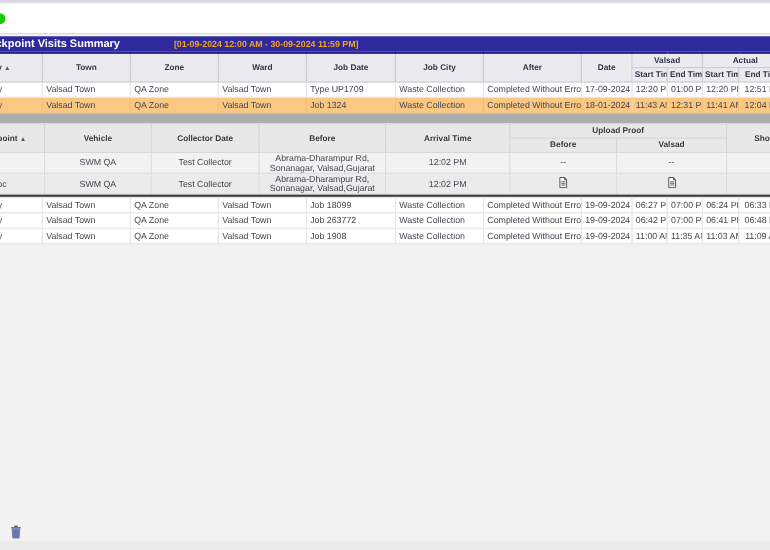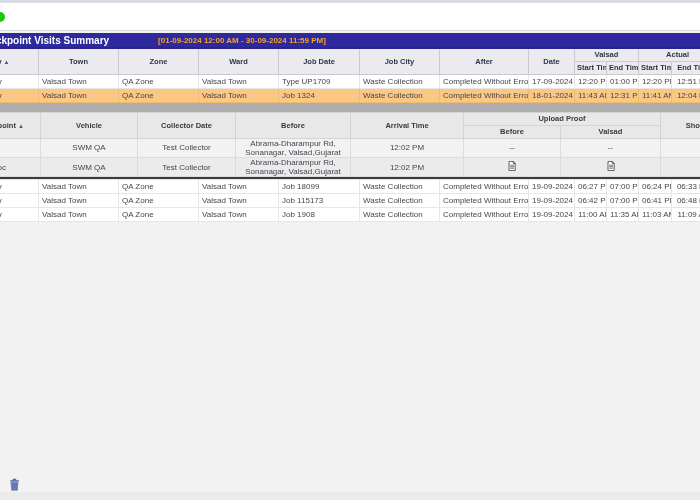--- a/index.html
+++ b/index.html
@@ -249,21 +249,21 @@
           <td class="c-time">06:27 PM</td>
           <td class="c-time">07:00 PM</td>
           <td class="c-time red">06:24 PM</td>
           <td class="c-time red">06:33 PM</td>
         </tr>
         <tr>
           <td>Valsad City</td>
           <td>Valsad Town</td>
           <td>QA Zone</td>
           <td>Valsad Town</td>
-          <td>Job 115173</td>
+          <td>Job 263772</td>
           <td>Waste Collection</td>
           <td class="c-status">Completed Without Error</td>
           <td class="c-date">19-09-2024</td>
           <td class="c-time">06:42 PM</td>
           <td class="c-time">07:00 PM</td>
           <td class="c-time red">06:41 PM</td>
           <td class="c-time red">06:48 PM</td>
         </tr>
         <tr>
           <td>Valsad City</td>

